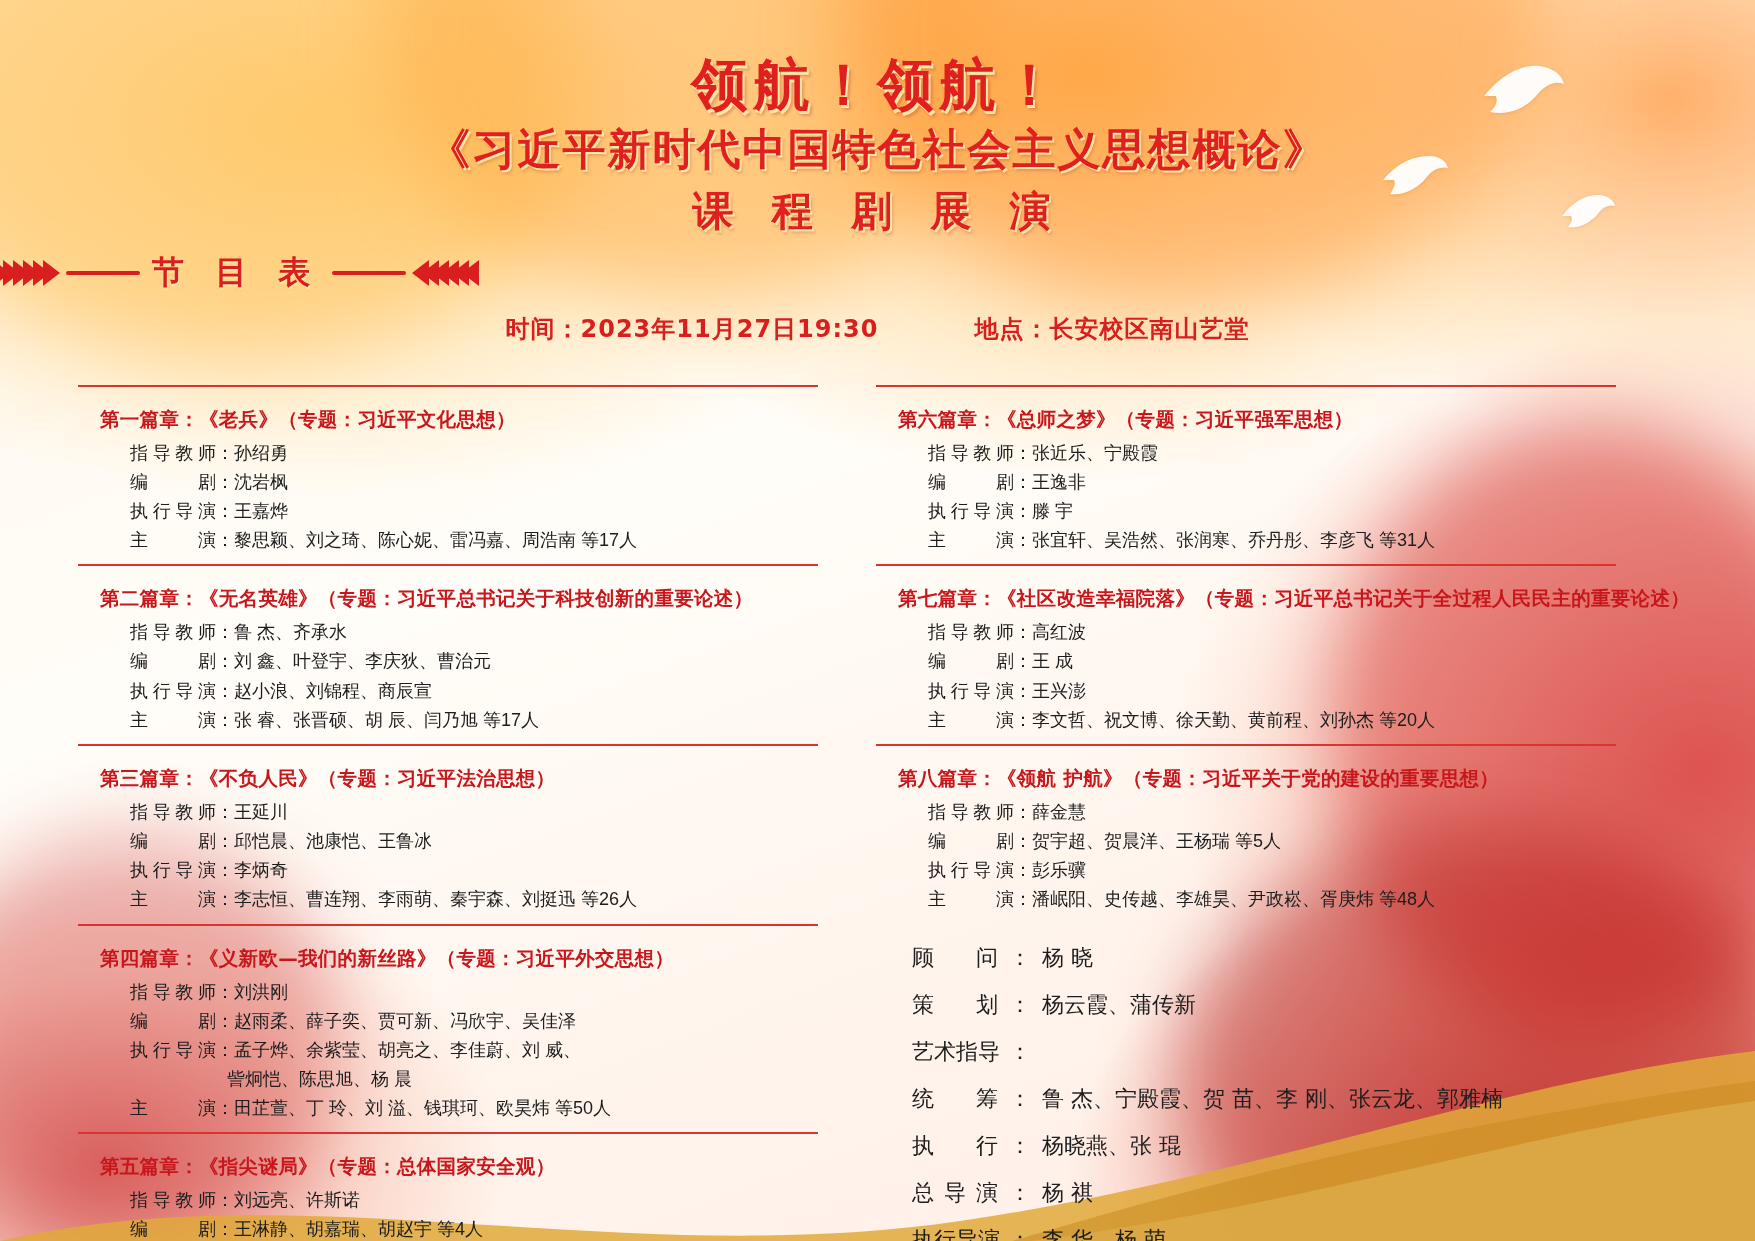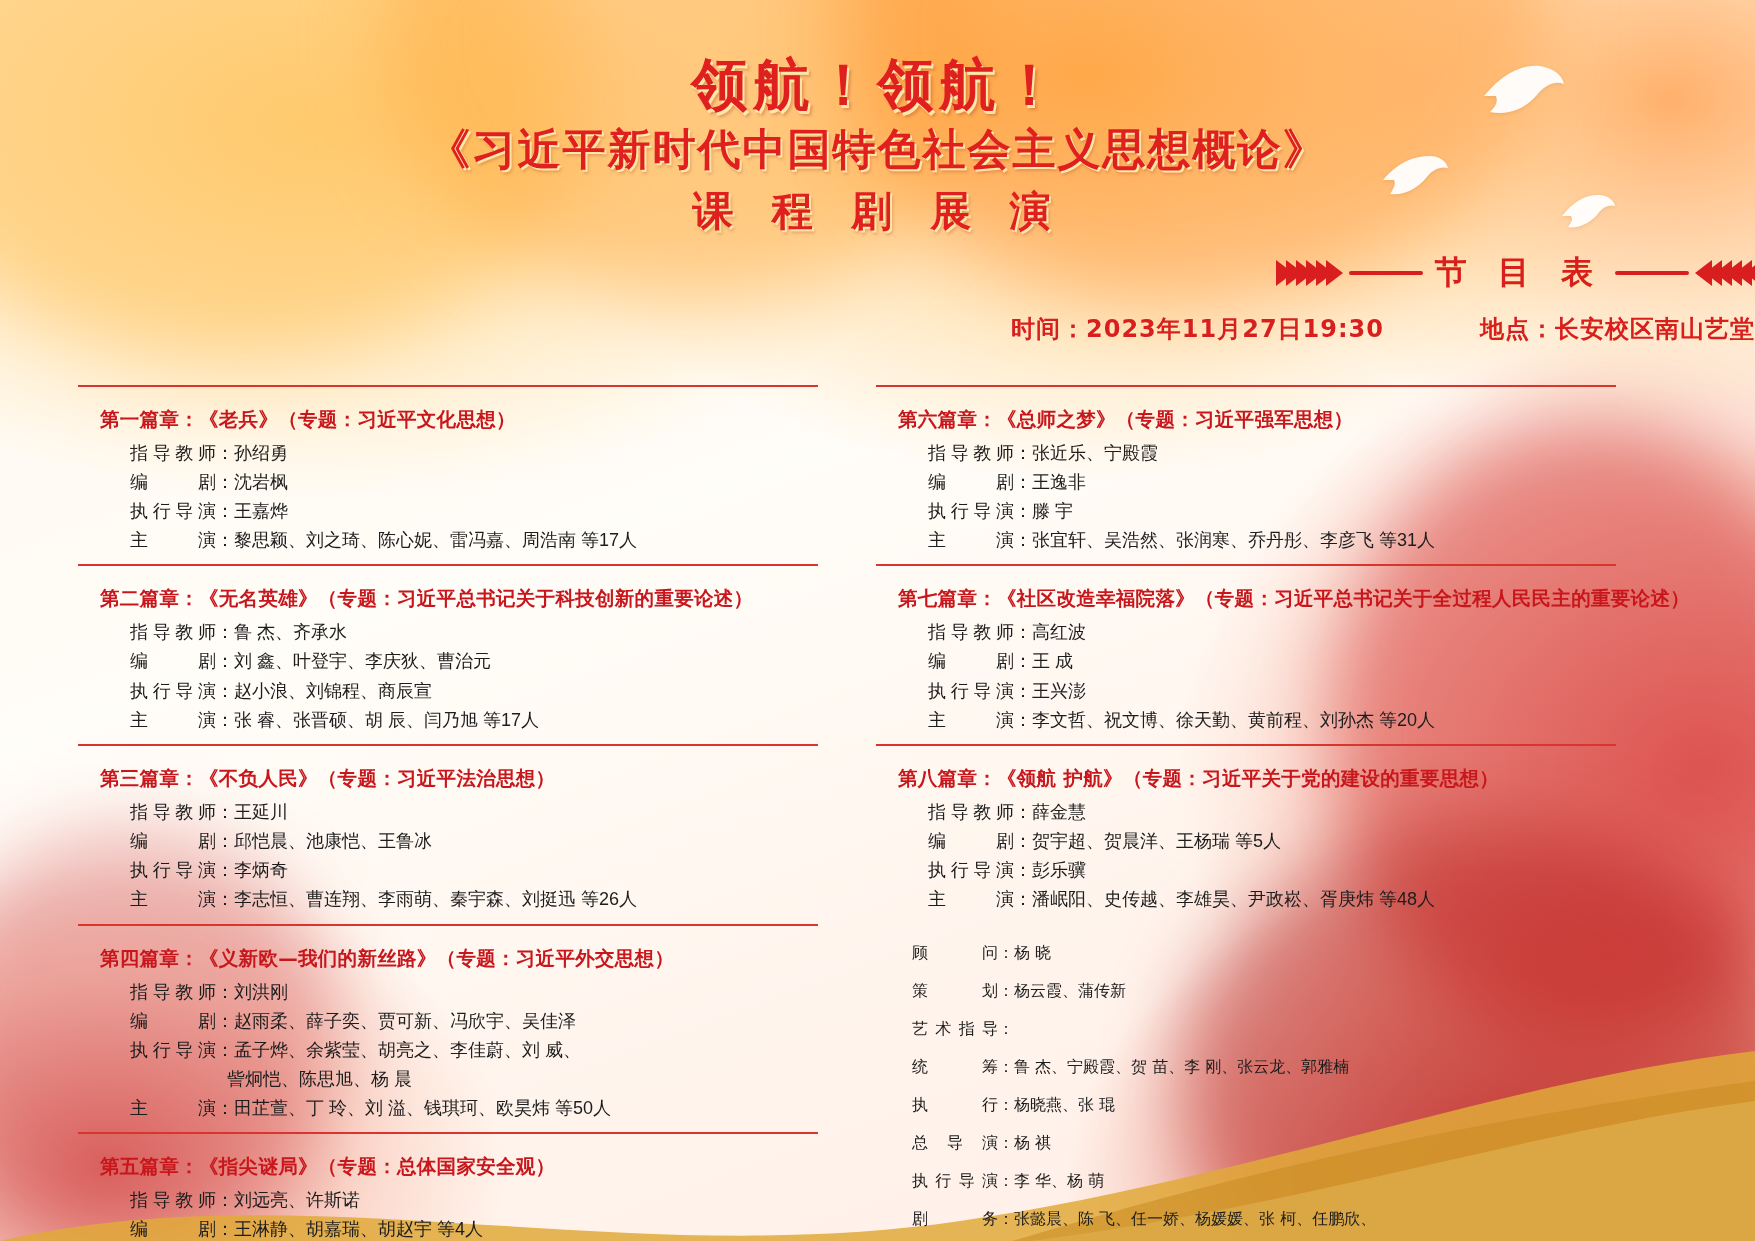--- a/index.html
+++ b/index.html
@@ -87,21 +87,21 @@
     font-size: 41px;
     letter-spacing: 12px;
     color: #e01f1f;
     text-shadow: 2px 2px 0 #ffe9a8, 3px 4px 3px rgba(150,30,10,.22);
     margin-top: 8px;
   }
   .banner-row {
     margin-top: 12px;
     display: flex;
     align-items: center;
-    justify-content: flex-end;
+    justify-content: flex-start;
     gap: 6px;
   }
   .banner-text {
     font-family: "DejaVu Sans", "Liberation Sans", sans-serif;
     font-weight: 700;
     font-size: 32px;
     letter-spacing: 10px;
     color: #d81e1e;
     text-shadow: 1px 2px 0 #ffe9a8;
     padding: 0 6px;
@@ -117,21 +117,21 @@
     margin-left: -7px;
   }
   .arrow-left .chev { border-left: 17px solid #d81e1e; }
   .arrow-right .chev { border-right: 17px solid #d81e1e; margin-left: 0; margin-right: -7px; }
   .rule {
     width: 74px; height: 4px; background: #d81e1e; border-radius: 2px;
   }
   .meta-row {
     margin-top: 18px;
     display: flex;
-    justify-content: flex-end;
+    justify-content: center;
     gap: 96px;
     font-family: "DejaVu Sans", "Liberation Sans", sans-serif;
     font-weight: 700;
     font-size: 24px;
     color: #d81e1e;
     letter-spacing: 1px;
     text-shadow: 1px 1px 0 #ffeec0;
   }
 
   
@@ -175,25 +175,26 @@
   }
   .crew-sep { flex: 0 0 auto; }
   .crew-names { flex: 1 1 auto; }
   .crew-cont { padding-left: 52px; font-size: 18px; line-height: 1.62; color: #1d1d1d; }
   .crew-cont .pad { display: inline-block; width: 97px; }
 
   
   .credits { padding: 10px 0 0 0; }
   .credit-line {
     display: flex;
-    font-size: 16px;
+    font-size: 22px;
     color: #1d1d1d;
     line-height: 1.5;
     padding: 7px 0 7px 36px;
     font-family: "DejaVu Sans", "Liberation Sans", sans-serif;
+    gap: 11px;
   }
   .credit-role {
     flex: 0 0 auto;
     width: 86px;
     text-align: justify;
     text-align-last: justify;
     white-space: nowrap;
   }
   .credit-names { flex: 1 1 auto; }
 </style>

